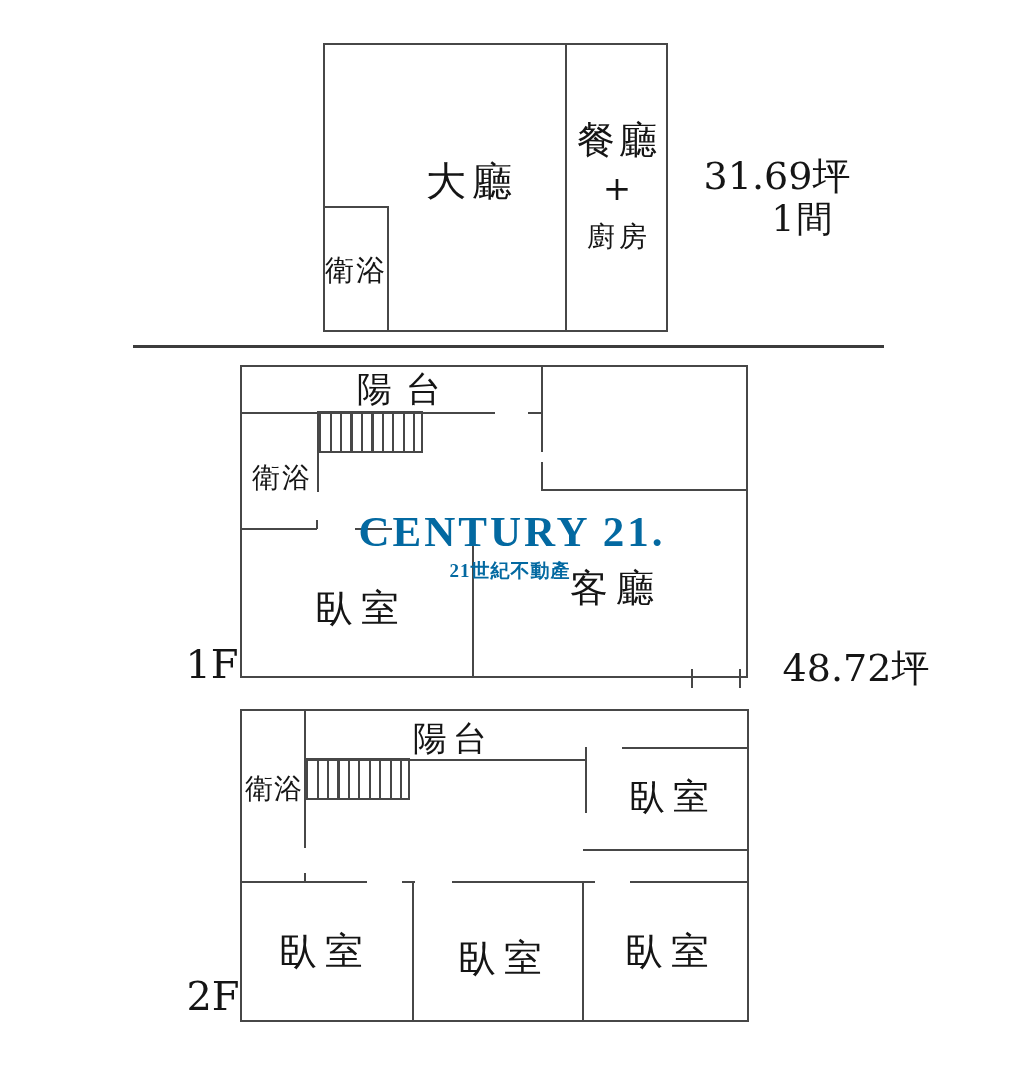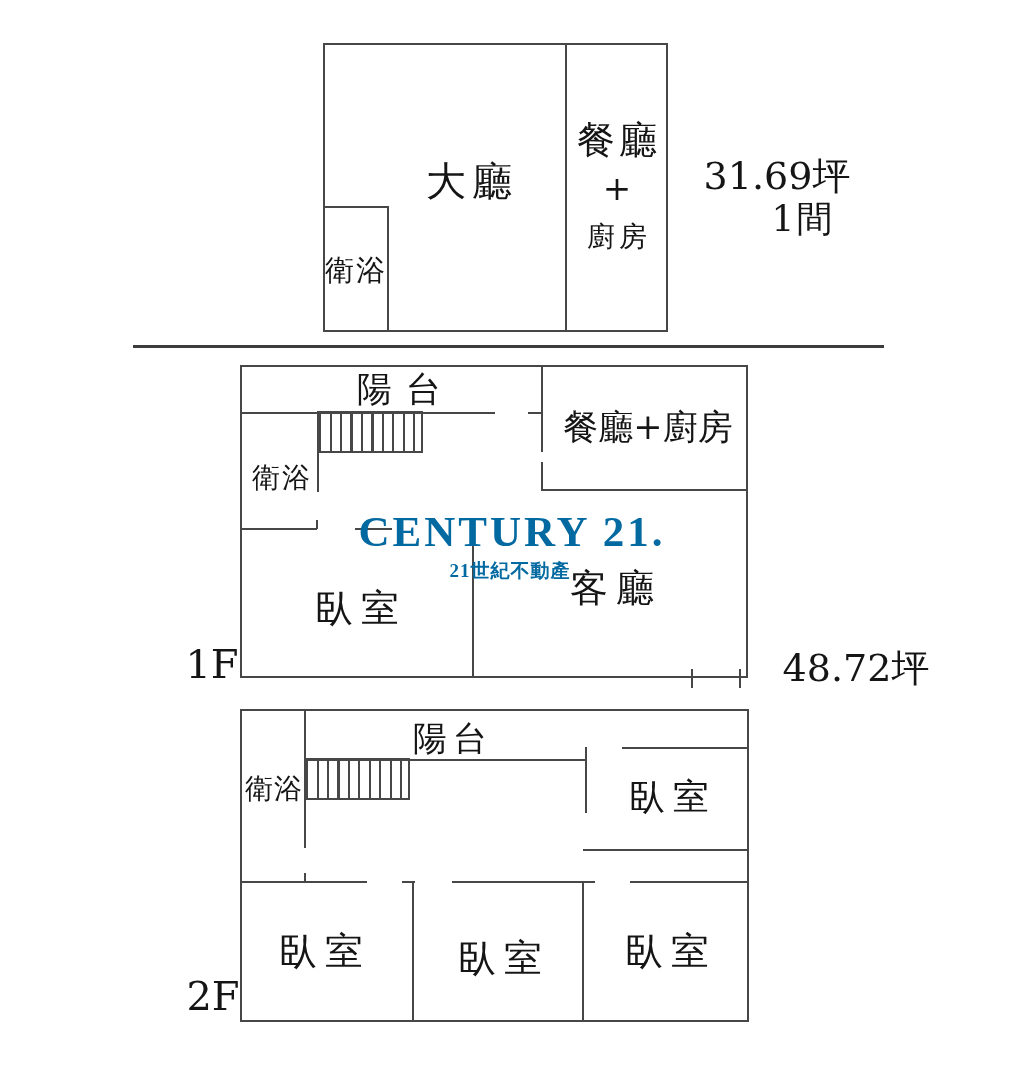--- a/index.html
+++ b/index.html
@@ -52,21 +52,20 @@
   <div class="vl" style="left:317px;top:453px;height:39px;"></div>
   <div class="vl" style="left:316px;top:520px;height:9px;"></div>
   <div class="hl" style="left:240px;top:528px;width:77px;"></div>
   <div class="hl" style="left:355px;top:528px;width:37px;"></div>
   <div class="vl" style="left:472px;top:521px;height:157px;"></div>
   <div class="vl" style="left:691px;top:669px;height:19px;"></div>
   <div class="vl" style="left:739px;top:669px;height:19px;"></div>
 
   <div class="lbl" style="left:406px;top:389px;font-size:35px;letter-spacing:14px;">陽台</div>
   <div class="lbl" style="left:282px;top:478px;font-size:28px;letter-spacing:2px;">衛浴</div>
-  <div class="lbl" style="left:648px;top:427px;font-size:35px;">餐廳+廚房</div>
   <div class="lbl" style="left:361px;top:608px;font-size:38px;letter-spacing:8px;">臥室</div>
   <div class="lbl" style="left:616px;top:588px;font-size:38px;letter-spacing:8px;">客廳</div>
 
   <div class="lbl" style="left:212px;top:664px;font-size:40px;">1F</div>
   <div class="lbl" style="left:856px;top:668px;font-size:38px;">48.72坪</div>
 
   <div class="wm" style="left:512px;top:531px;font-size:43px;letter-spacing:3px;">CENTURY 21.</div>
   <div class="wm" style="left:510px;top:570px;font-size:19px;letter-spacing:1px;">21世紀不動產</div>
 
   <div class="box" style="left:240px;top:709px;width:509px;height:313px;"></div>

